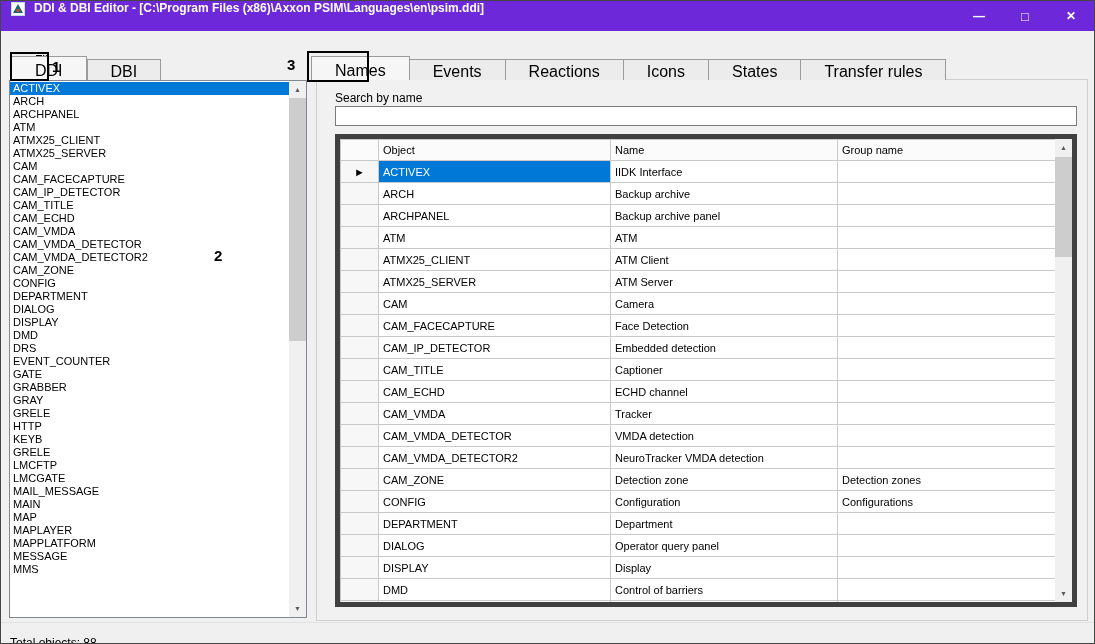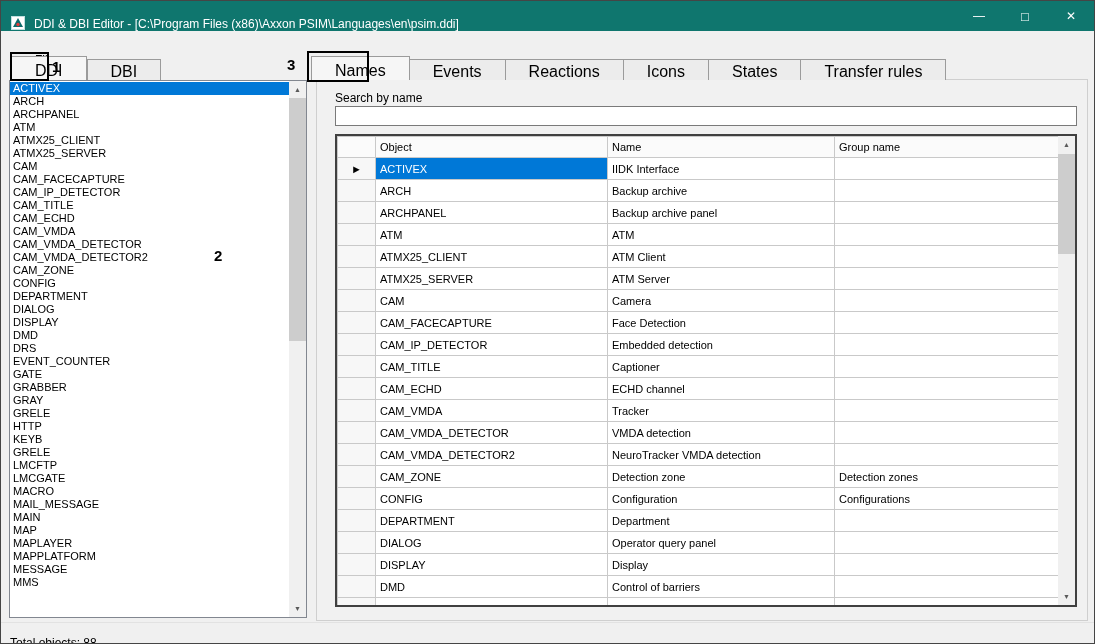--- a/index.html
+++ b/index.html
@@ -10,21 +10,21 @@
     font-size: 12px;
     background: #f0f0f0;
     border: 1px solid #454545;
     overflow: hidden;
     color: #000;
   }
 
   
   .titlebar {
     position: absolute; left: 0; top: 0; width: 100%; height: 30px;
-    background: #0f766e; display: flex; align-items: flex-end;
+    background: #6d28d9; display: flex; align-items: flex-start; font-weight: bold;
   }
   .app-icon { margin-left: 9px; width: 16px; height: 16px; flex: 0 0 auto; }
   .title-text { color: #fff; font-size: 12px; margin-left: 8px; flex: 1; white-space: nowrap; overflow: hidden; }
   .win-controls { display: flex; height: 100%; }
   .win-btn { width: 46px; height: 100%; display: flex; align-items: center; justify-content: center; color: #fff; font-size: 12px; cursor: default; }
   .win-btn.max { font-size: 13px; }
 
   
   .menubar { position: absolute; left: 0; top: 30px; width: 100%; height: 23px; background: #f0f0f0; }
   .menu-item { display: inline-block; margin-left: 26px; padding: 22px 8px 3px; font-size: 12px; }
@@ -68,21 +68,21 @@
   }
   .search-label { position: absolute; left: 18px; top: 11px; font-size: 12px; }
   .search-input {
     position: absolute; left: 18px; top: 26px; width: 742px; height: 20px;
     border: 1px solid #7a7a7a; background: #fff; font-family: inherit; font-size: 12px; padding: 0 3px;
   }
 
   
   .grid {
     position: absolute; left: 18px; top: 54px; width: 742px; height: 473px;
-    background: #fff; border: 2px solid #404040; overflow: hidden;
+    background: #fff; border: 5px solid #404040; overflow: hidden;
   }
   .grid table { border-collapse: collapse; table-layout: fixed; width: 724px; }
   .grid th, .grid td {
     border: 1px solid #c9c9c9; height: 22px; font-size: 11px; font-weight: normal;
     text-align: left; padding: 0 4px; overflow: hidden; white-space: nowrap;
   }
   .grid thead th { height: 21px; background: #fbfbfb; }
   .sel-cell { background: #f7f7f7; text-align: center !important; padding: 0 !important; font-size: 9px; color: #000; }
   .cell-selected { background: #0078d7; color: #fff; }
 
@@ -159,21 +159,20 @@
       <div class="list-item">EVENT_COUNTER</div>
       <div class="list-item">GATE</div>
       <div class="list-item">GRABBER</div>
       <div class="list-item">GRAY</div>
       <div class="list-item">GRELE</div>
       <div class="list-item">HTTP</div>
       <div class="list-item">KEYB</div>
       <div class="list-item">GRELE</div>
       <div class="list-item">LMCFTP</div>
       <div class="list-item">LMCGATE</div>
-      <div class="list-item">MACRO</div>
       <div class="list-item">MAIL_MESSAGE</div>
       <div class="list-item">MAIN</div>
       <div class="list-item">MAP</div>
       <div class="list-item">MAPLAYER</div>
       <div class="list-item">MAPPLATFORM</div>
       <div class="list-item">MESSAGE</div>
       <div class="list-item">MMS</div>
     </div>
   <div class="vscroll">
     <div class="arrow up">▲</div>

